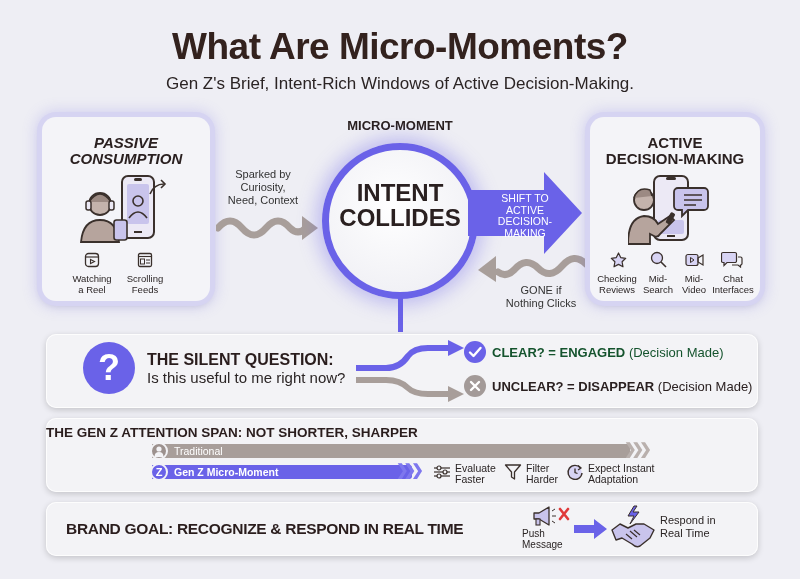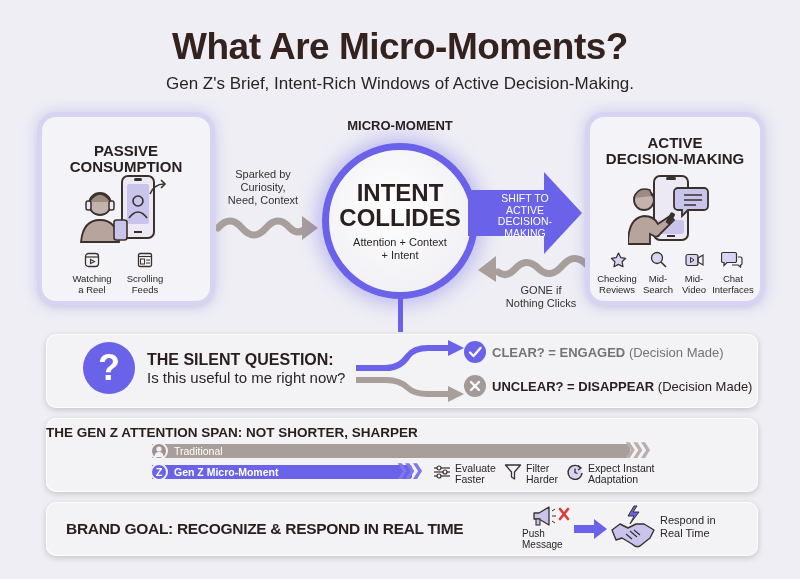--- a/index.html
+++ b/index.html
@@ -39,21 +39,21 @@
   }
   .bold { font-weight: bold; }
 </style>
 </head>
 <body>
 
 <div class="abs title">What Are Micro-Moments?</div>
 <div class="abs subtitle">Gen Z's Brief, Intent-Rich Windows of Active Decision-Making.</div>
 
 <div class="abs card" style="left:42px; top:117px; width:168px; height:184px;">
-  <div class="card-title" style="top:26px;">
+  <div class="card-title" style="top:18px;font-style:italic;">
     <div>PASSIVE</div>
     <div>CONSUMPTION</div>
   </div>
   <svg class="abs" style="left:38px; top:57px;" width="100" height="72" viewBox="0 0 100 72">
 
     <rect x="42" y="2" width="32" height="62" rx="6" fill="#ece9f5" stroke="#3a302c" stroke-width="2"></rect>
     <rect x="47" y="10" width="22" height="40" rx="2" fill="#c9c4ec"></rect>
     <rect x="54" y="4" width="8" height="3" rx="1.5" fill="#3a302c"></rect>
     <line x1="54" y1="58" x2="62" y2="58" stroke="#3a302c" stroke-width="2"></line>
     <circle cx="58" cy="27" r="5" fill="none" stroke="#3a302c" stroke-width="1.6"></circle>
@@ -100,24 +100,20 @@
   <path d="M2 20 q12 -14 24 0 q12 14 24 0 q12 -14 24 0 q8 8 16 0" fill="none" stroke="#a89e9a" stroke-width="7" stroke-linecap="round"></path>
   <path d="M86 8 l16 12 -16 12 z" fill="#a89e9a"></path>
 </svg>
 
 <div class="abs" style="left:300px; top:118px; width:200px; text-align:center; font-weight:bold; font-size:13px; color:#2a2020;">MICRO-MOMENT</div>
 <div class="abs" style="left:398px; top:290px; width:5px; height:42px; background:#6a62e8;"></div>
 <div class="abs" style="left:322px; top:143px; width:156px; height:156px; border-radius:50%; background:radial-gradient(circle at 45% 40%, #ffffff, #ececf2); border:7px solid #6a62e8; box-shadow:0 0 18px 6px rgba(106,98,232,0.35);">
   <div style="position:absolute; left:0; top:30px; width:100%; text-align:center; font-weight:bold; font-size:24px; line-height:25px; color:#2a2020;">
     <div>INTENT</div>
     <div>COLLIDES</div>
-  </div>
-  <div style="position:absolute; left:0; top:86px; width:100%; text-align:center; font-size:11px; line-height:13px; color:#2b2525;">
-    <div>Attention + Context</div>
-    <div>+ Intent</div>
   </div>
 </div>
 
 <svg class="abs" style="left:468px; top:172px;" width="116" height="82" viewBox="0 0 116 82">
   <path d="M0 18 L76 18 L76 0 L114 41 L76 82 L76 64 L0 64 Z" fill="#6a62e8"></path>
 </svg>
 <div class="abs" style="left:486px; top:193px; width:78px; text-align:center; font-weight:normal; font-size:10.5px; line-height:11.5px; color:#ffffff;">
   <div>SHIFT TO</div>
   <div>ACTIVE</div>
   <div>DECISION-</div>
@@ -196,21 +192,21 @@
   <path d="M2 30 h30 q14 0 22 -12 q6 -8 20 -8 h24" fill="none" stroke="#6a62e8" stroke-width="6"></path>
   <path d="M94 2 l16 8 -16 8 z" fill="#6a62e8"></path>
   <path d="M2 42 h30 q14 0 22 8 q6 6 20 6 h24" fill="none" stroke="#a89e9a" stroke-width="6"></path>
   <path d="M94 48 l16 8 -16 8 z" fill="#a89e9a"></path>
 </svg>
 <div class="abs" style="left:464px; top:341px; width:22px; height:22px; border-radius:50%; background:#6a62e8;">
   <svg width="22" height="22" viewBox="0 0 22 22">
       <path d="M6 11.5 l3.5 3.5 7 -8" fill="none" stroke="#fff" stroke-width="2.4" stroke-linecap="round" stroke-linejoin="round"></path>
     </svg>
 </div>
-<div class="abs" style="left:492px; top:345px; font-size:13px; color:#737373; white-space:nowrap;">
+<div class="abs" style="left:492px; top:345px; font-size:13px; color:#14532d; white-space:nowrap;">
   <span class="bold">CLEAR? = ENGAGED</span>
   <span>(Decision Made)</span>
 </div>
 <div class="abs" style="left:464px; top:375px; width:22px; height:22px; border-radius:50%; background:#a39a98;">
   <svg width="22" height="22" viewBox="0 0 22 22">
       <path d="M7 7 l8 8 M15 7 l-8 8" fill="none" stroke="#fff" stroke-width="2.4" stroke-linecap="round"></path>
     </svg>
 </div>
 <div class="abs" style="left:492px; top:379px; font-size:13px; color:#2a2020; white-space:nowrap;">
   <span class="bold">UNCLEAR? = DISAPPEAR</span>

